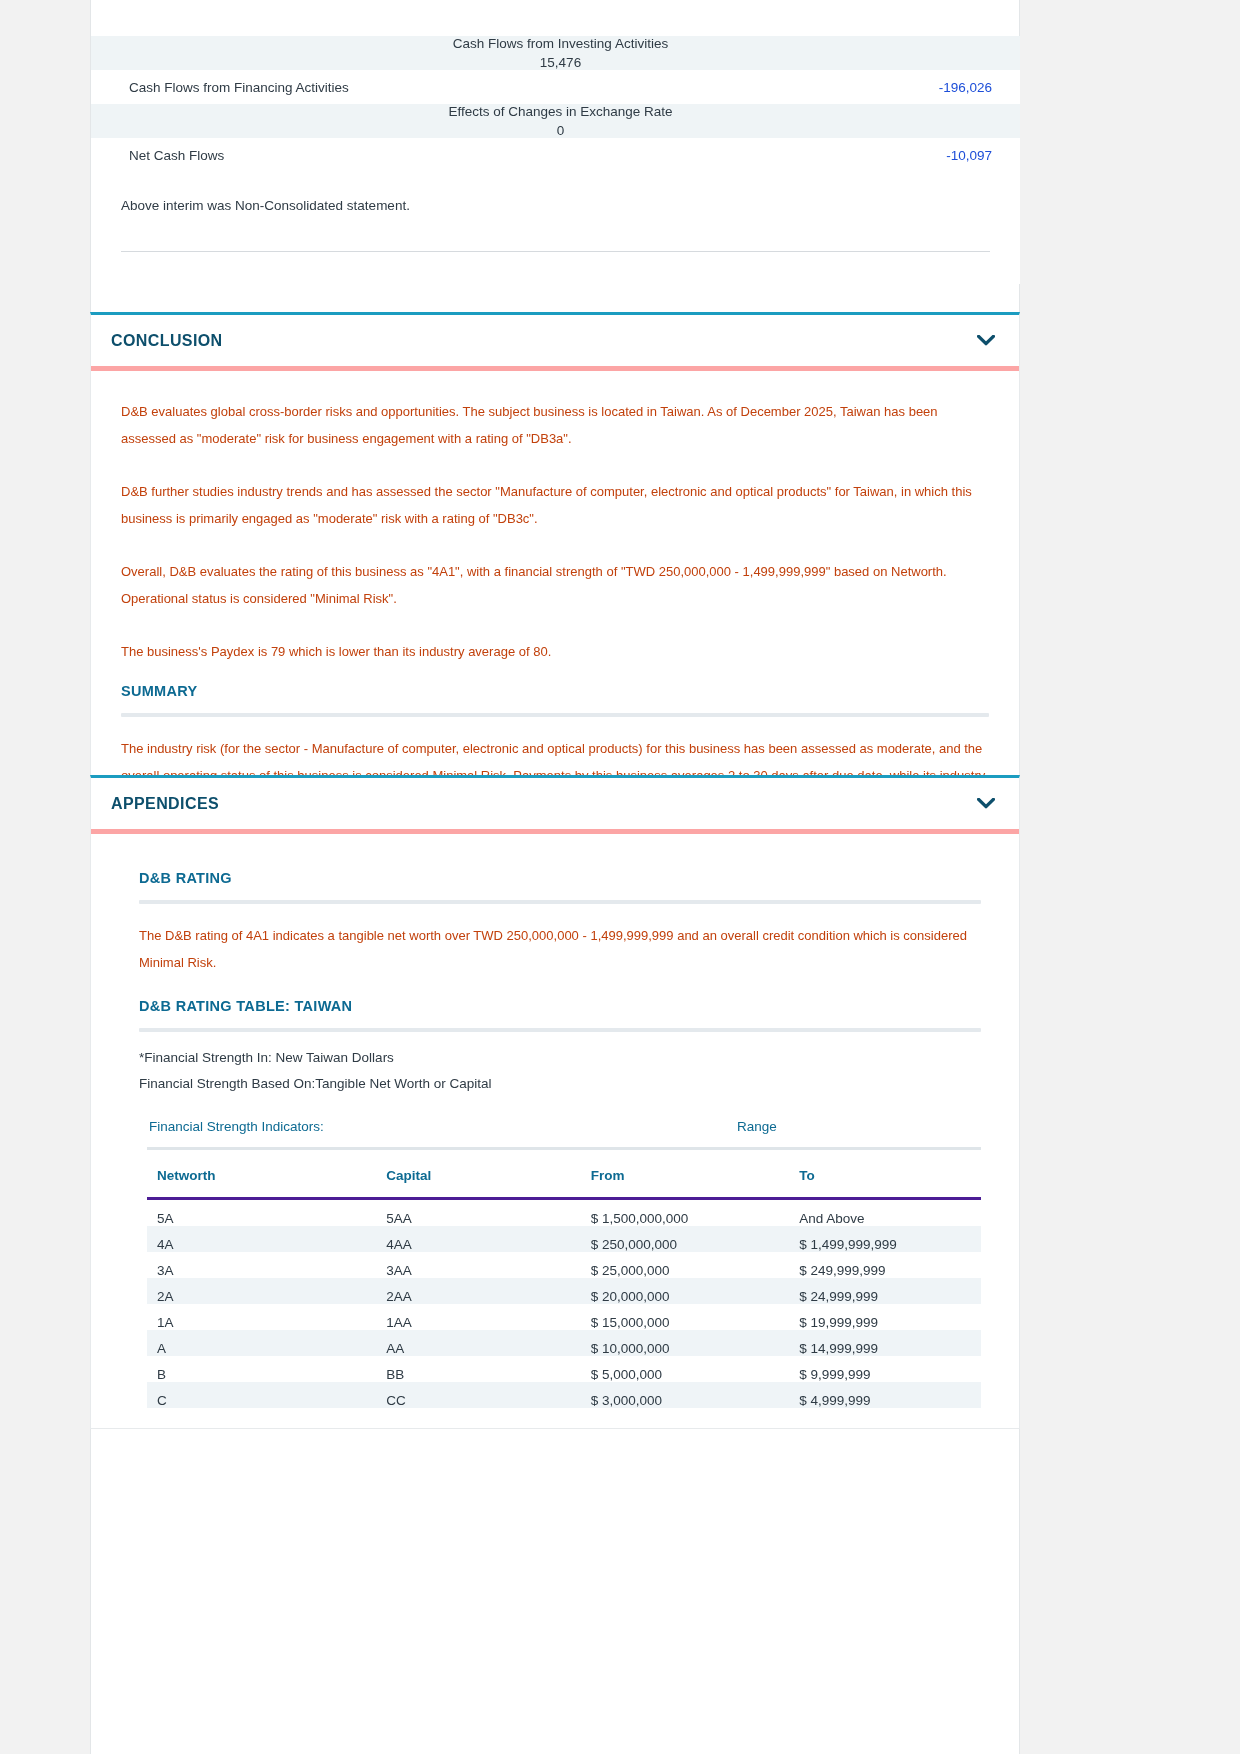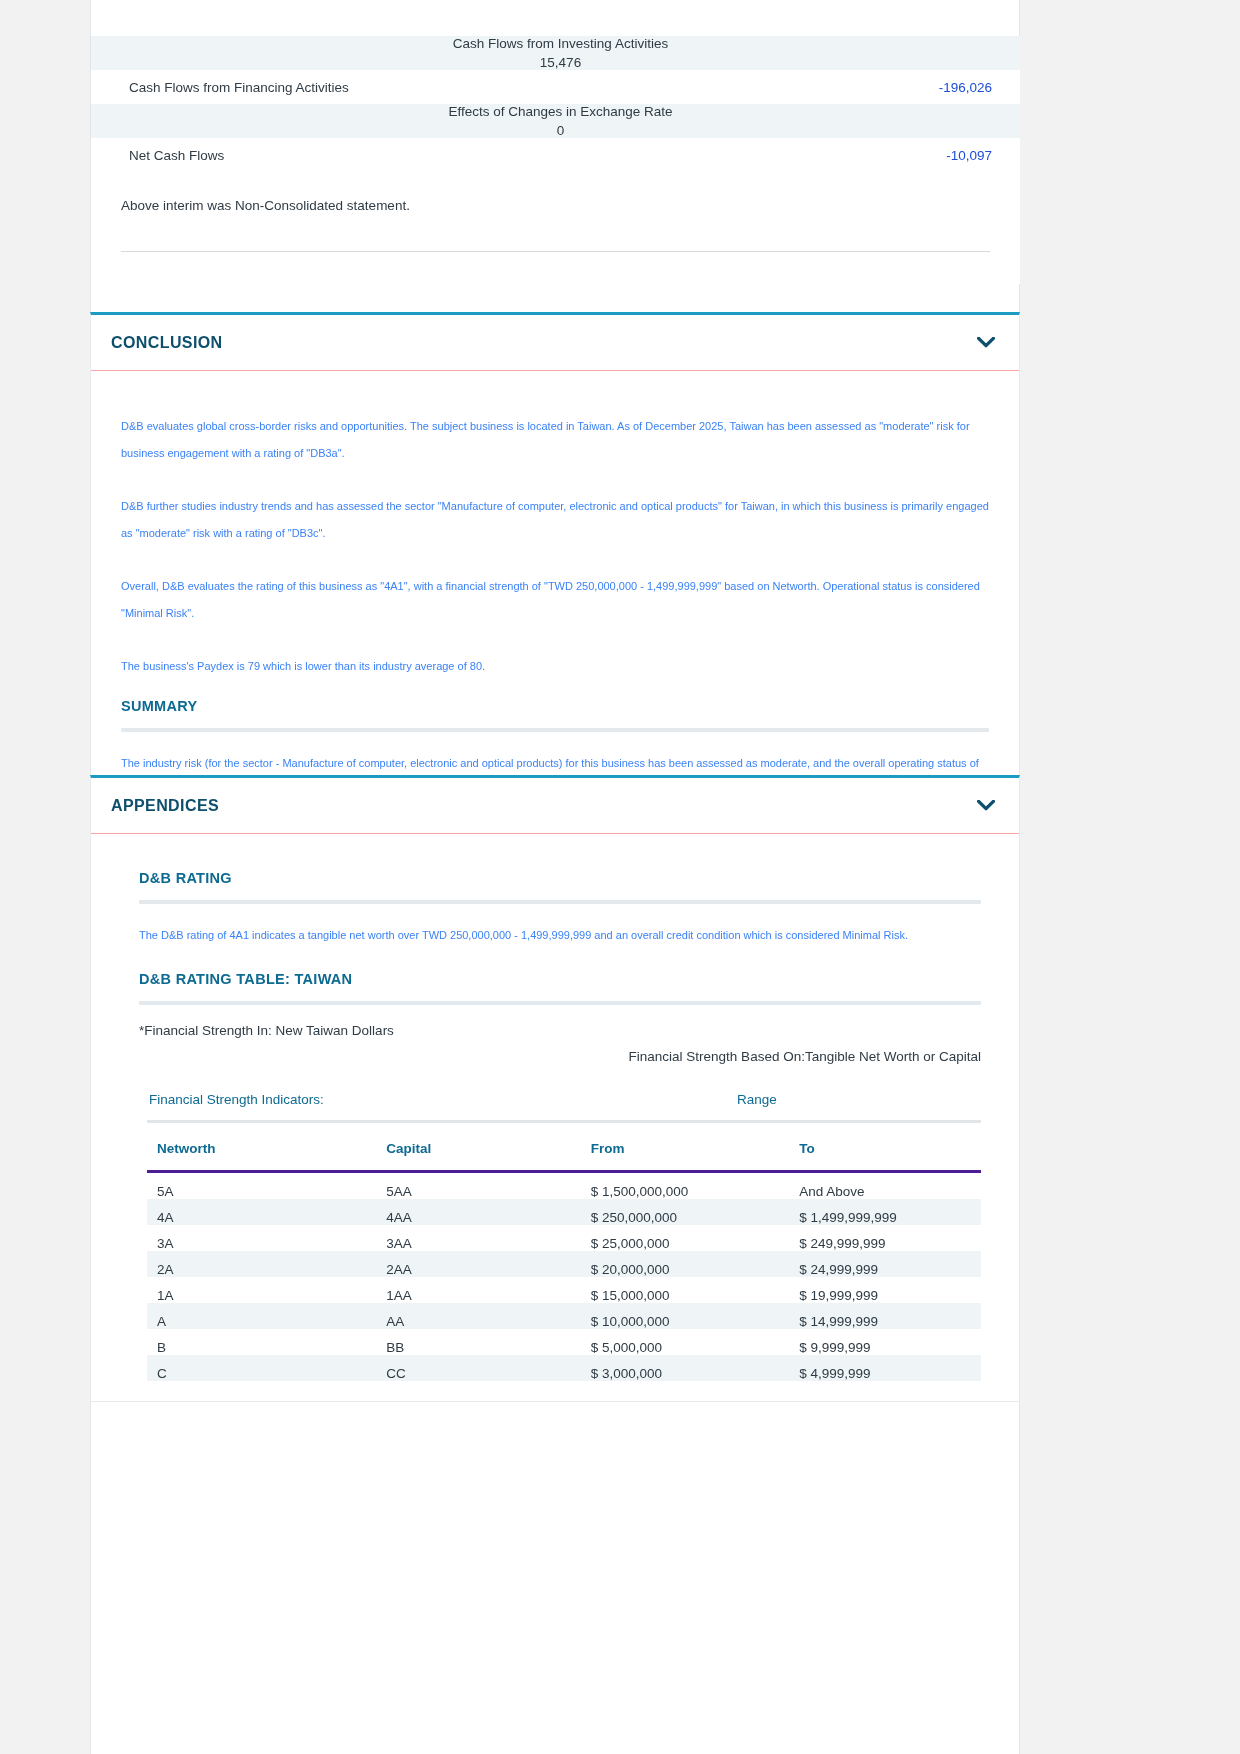--- a/index.html
+++ b/index.html
@@ -68,21 +68,21 @@
     background: #ffffff;
     border: 1px solid #e7eaec;
     border-top: 3px solid #1b9cc0;
   }
   .section-head {
     position: relative;
     height: 56px;
     display: flex;
     align-items: center;
     padding: 0 22px 0 20px;
-    border-bottom: 1px solid #fca5a5;
+    border-bottom: 5px solid #fca5a5;
     background: #ffffff;
   }
   .section-title {
     font-size: 16px;
     font-weight: bold;
     letter-spacing: .4px;
     color: #0d4f6c;
   }
   .chevron {
     position: absolute;
@@ -93,24 +93,24 @@
     display: flex; align-items: center; justify-content: center;
     color: #0d4f6c;
     cursor: pointer;
   }
   .chevron svg { display: block; }
 
   .section-body {
     padding: 26px 30px 22px 30px;
   }
   p.para {
-    margin: 16px 0 26px 0;
-    font-size: 11px;
+    margin: 1px 0 26px 0;
+    font-size: 13px;
     line-height: 27px;
-    color: #3b82f6;
+    color: #c2410c;
   }
   p.para:last-child { margin-bottom: 0; }
 
   .sub-title {
     font-size: 14.5px;
     font-weight: bold;
     letter-spacing: .3px;
     color: #0d6a92;
     margin: 6px 0 0 0;
   }
@@ -263,21 +263,21 @@
       <div class="app-inner">
 
         <h3 class="sub-title">D&amp;B RATING</h3>
         <div class="sub-rule"></div>
         <p class="para" style="margin-bottom:22px;">The D&amp;B rating of 4A1 indicates a tangible net worth over TWD 250,000,000 - 1,499,999,999 and an overall credit condition which is considered Minimal Risk.</p>
 
         <h3 class="sub-title">D&amp;B RATING TABLE: TAIWAN</h3>
         <div class="sub-rule"></div>
 
         <p class="meta-line">*Financial Strength In: New Taiwan Dollars</p>
-        <p class="meta-line" style="margin-bottom:18px;text-align:right;">Financial Strength Based On:Tangible Net Worth or Capital</p>
+        <p class="meta-line" style="margin-bottom:18px;">Financial Strength Based On:Tangible Net Worth or Capital</p>
 
         <div class="ind-head">
           <span class="c1">Financial Strength Indicators:</span>
           <span>Range</span>
         </div>
         <div class="ind-rule"></div>
 
         <table class="rate">
           <colgroup>
             <col class="c-net">

